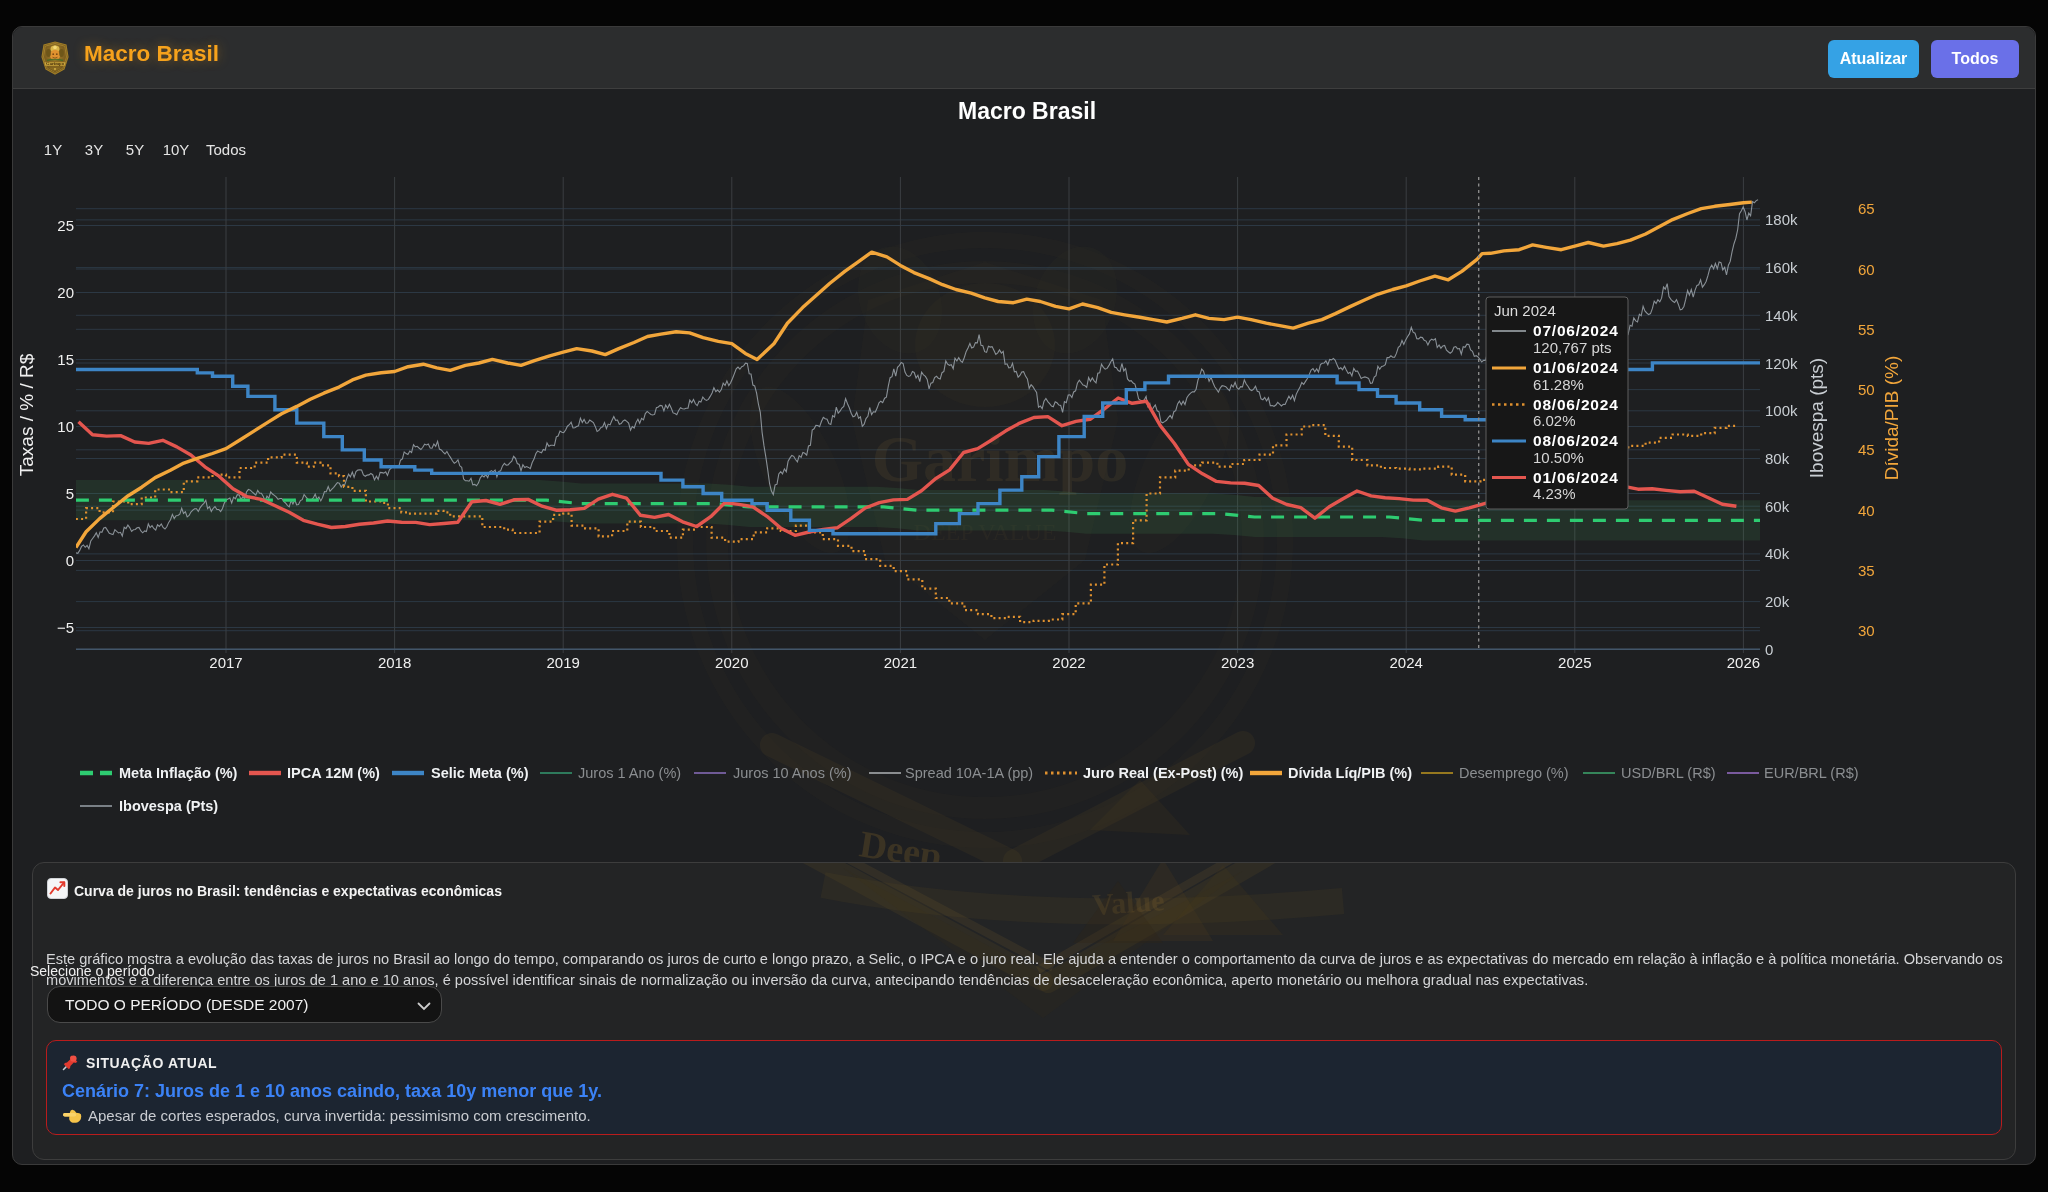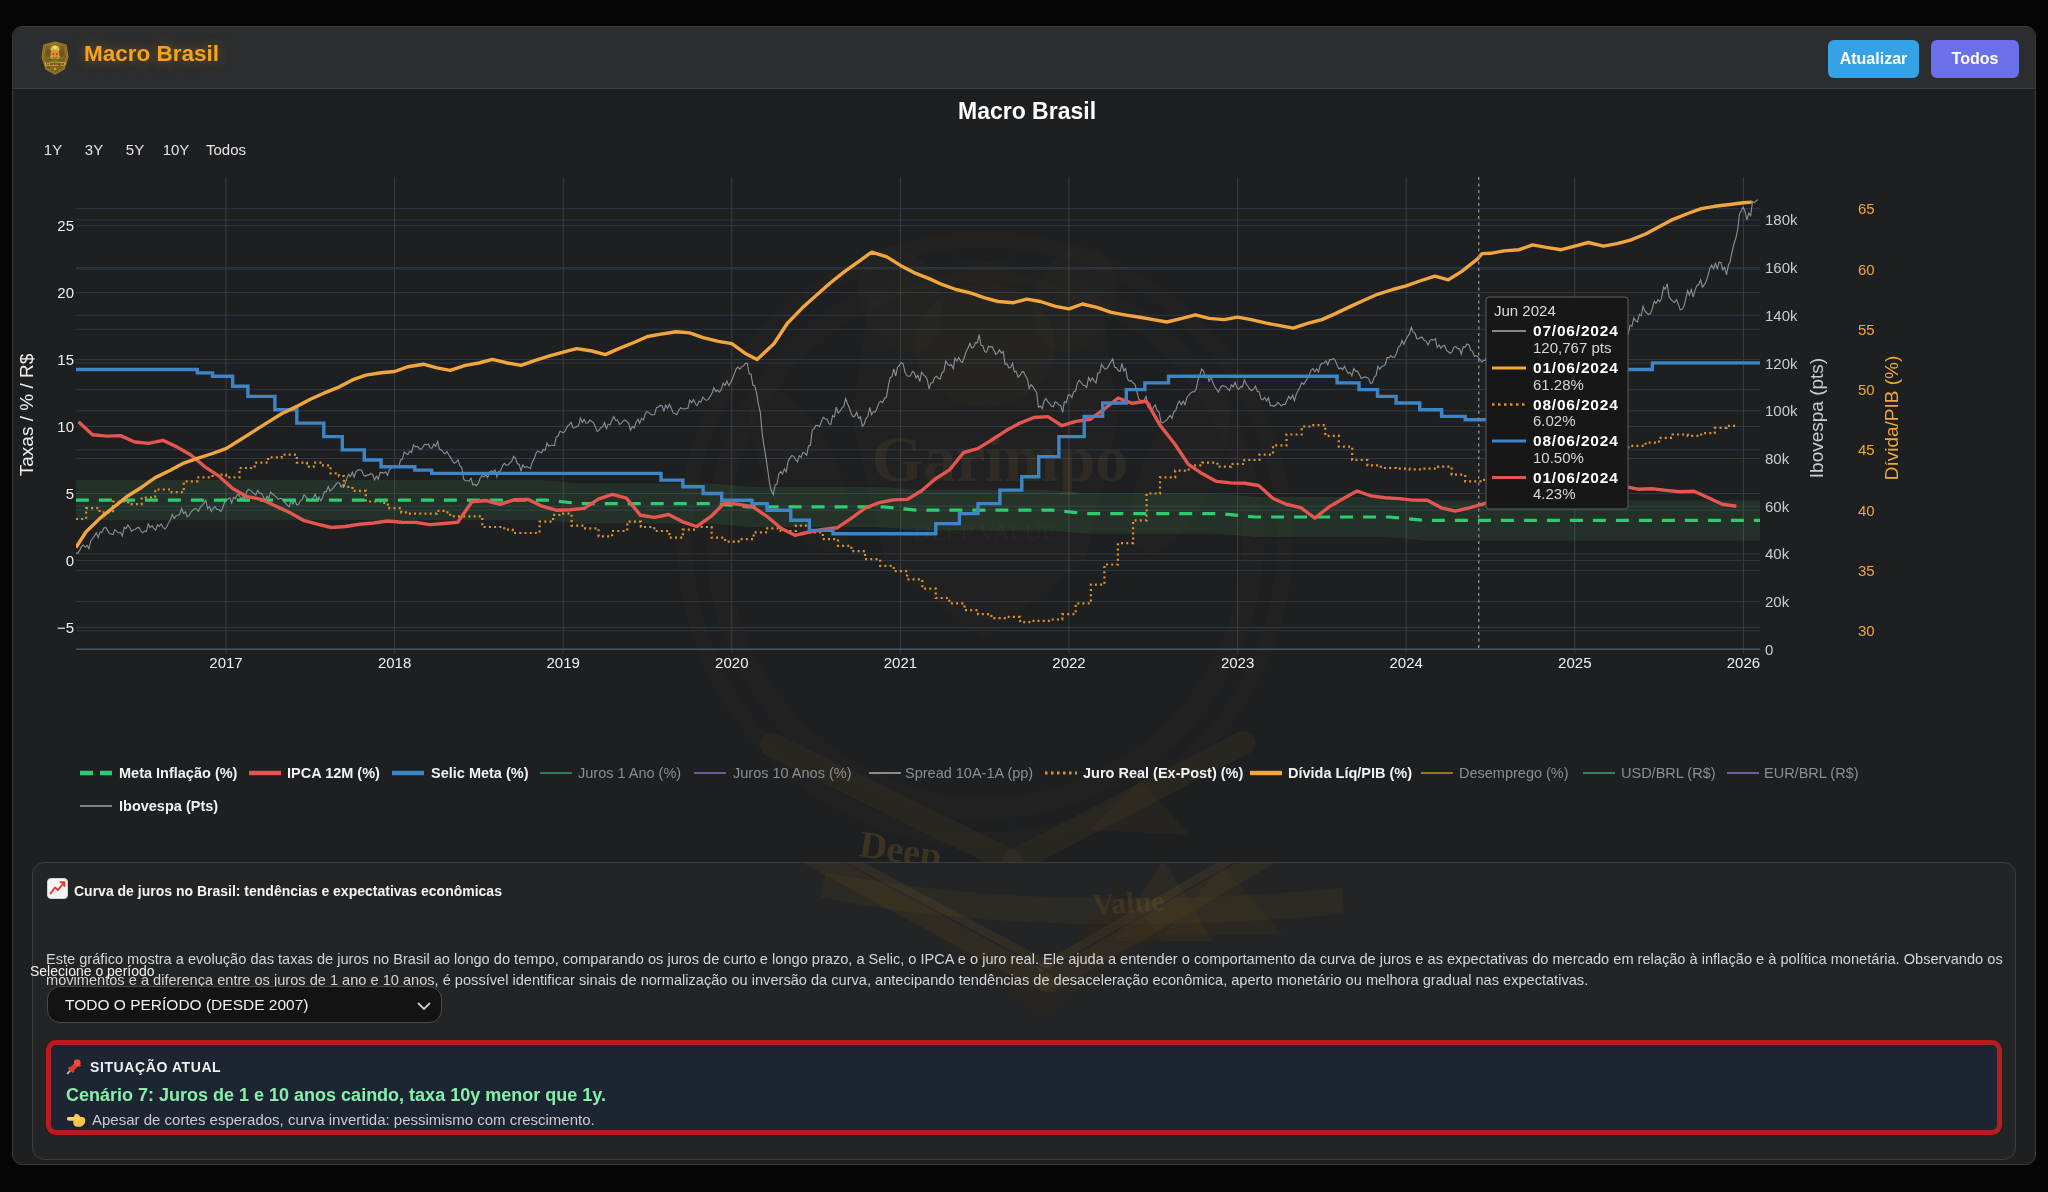--- a/index.html
+++ b/index.html
@@ -8,23 +8,23 @@
 #hdr .logo { position:absolute; left:27px; top:14px; }
 #hdr h1 { position:absolute; left:71px; top:14px; font-size:22.5px; font-weight:bold; color:#f6a21c; text-shadow:0 0 12px rgba(246,162,28,0.4); }
 .btn { position:absolute; top:13px; height:38px; border-radius:6px; color:#fff; font-size:16px; font-weight:600; text-align:center; line-height:38px; }
 #b1 { left:1815px; width:91px; background:#35a2e5; }
 #b2 { left:1918px; width:88px; background:#6a70e8; }
 #panel { position:absolute; left:32px; top:862px; width:1984px; height:298px; background:#232425; border:1px solid #3d3d3d; border-radius:12px; overflow:hidden; }
 .ptitle { position:absolute; left:47px; top:878px; font-size:14px; font-weight:bold; color:#f3f3f3; z-index:3; }
 .ppara { position:absolute; left:46px; top:913px; width:1960px; font-size:14.6px; line-height:20.6px; color:#d4d5d7; z-index:3;margin-top:36px; }
 .plabel { position:absolute; left:30px; top:963px; font-size:14px; font-weight:normal; color:#f0f0f0; z-index:3; }
 .psel { position:absolute; left:47px; top:986px; width:395px; height:37px; background:#131313; border:1px solid #4a4a4a; border-radius:13px; color:#f0f0f0; font-size:15.5px; line-height:35px; padding-left:17px; z-index:3; }
-.sit { position:absolute; left:46px; top:1040px; width:1956px; height:95px; background:#1c2531; border:5px solid #b91c1c; border-radius:10px; z-index:3; }
+.sit { position:absolute; left:46px; top:1040px; width:1956px; height:95px; background:#1c2531; border:1px solid #b91c1c; border-radius:10px; z-index:3; }
 .sit1 { position:absolute; left:15px; top:13px; font-size:14px; font-weight:bold; color:#f0f0f0; letter-spacing:0.6px; }
-.sit2 { position:absolute; left:15px; top:40px; font-size:18px; font-weight:bold; color:#86efac; }
+.sit2 { position:absolute; left:15px; top:40px; font-size:18px; font-weight:bold; color:#3b82f6; }
 .sit3 { position:absolute; left:15px; top:66px; font-size:15px; color:#c9ccd1;text-align:center; }
 </style></head>
 <body>
 <div id="card">
  <div id="hdr">
   <span class="logo"><svg width="30" height="34" viewBox="0 0 30 34">
           <defs>
 <radialGradient id="lg1" cx="0.5" cy="0.4" r="0.75">
               <stop offset="0" stop-color="#a8842e"></stop>
               <stop offset="0.55" stop-color="#7a5c1e"></stop>

